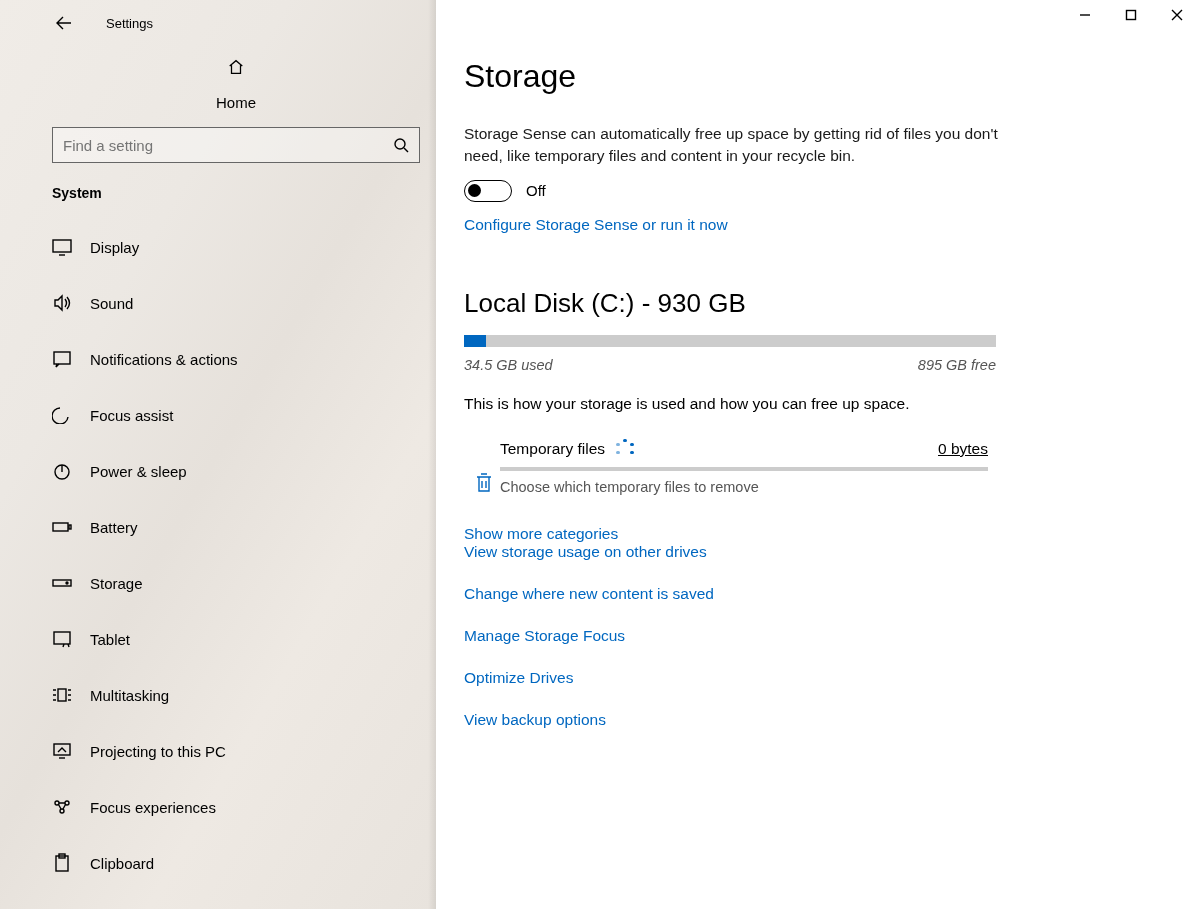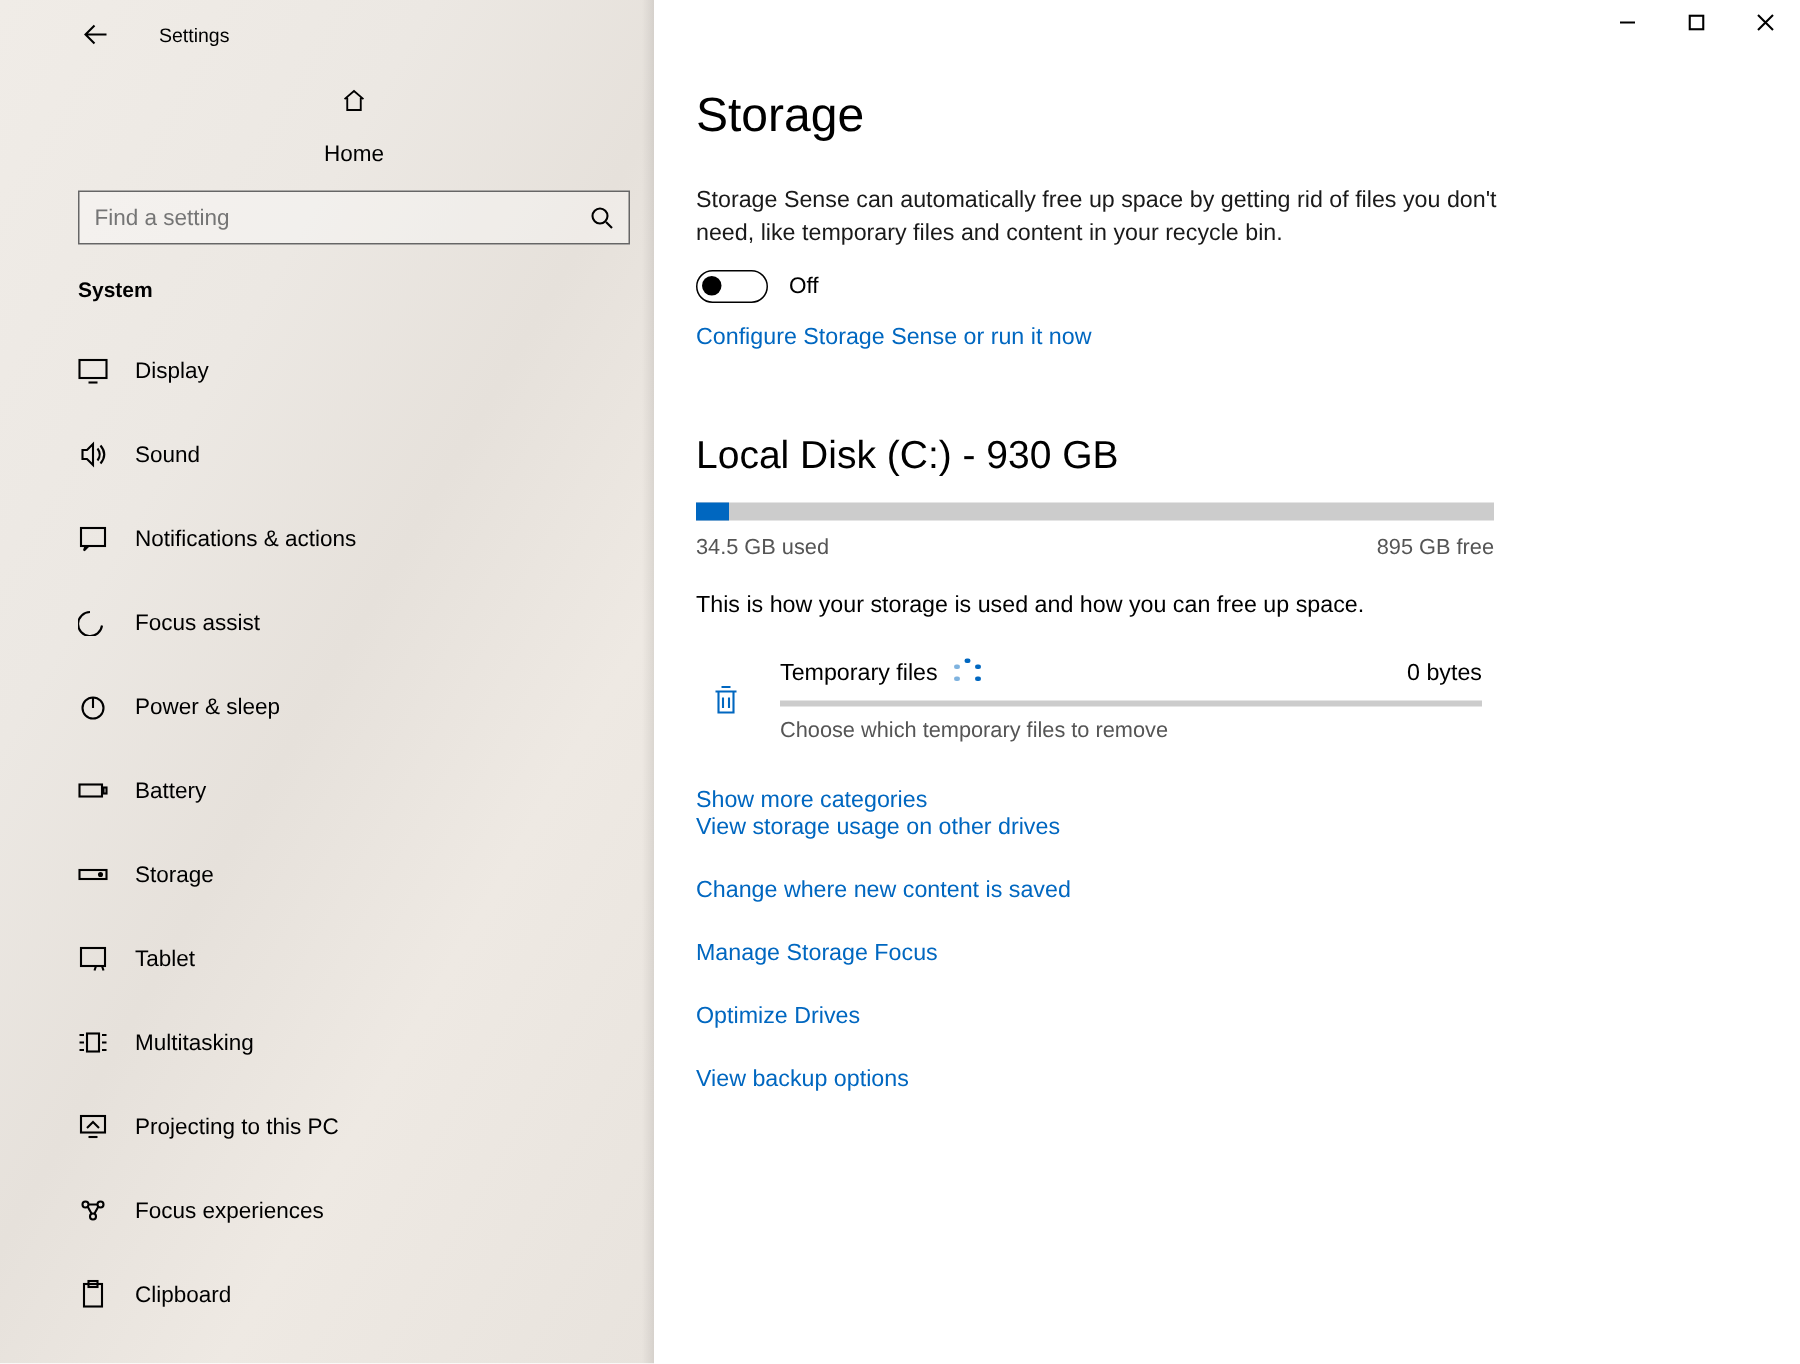--- a/index.html
+++ b/index.html
@@ -47,27 +47,27 @@
   }
   .toggle-knob {
     position:absolute; left:3px; top:3px; width:13px; height:13px; background:#000; border-radius:50%;
   }
   .toggle-label { font-size:15px; }
   .link { color:#0067c0; font-size:15.5px; cursor:pointer; display:inline-block; }
   .section-gap { margin-top: 54px; }
   h2.sub-title { font-weight:400; font-size:26px; margin-bottom: 16px; }
   .bar-outer { width:532px; height:12px; background:#ccc; position:relative; }
   .bar-inner { height:100%; background:#0067c0; width:22px; }
-  .bar-captions { width:532px; display:flex; justify-content:space-between; font-size:14.5px; color:#555; margin-top:10px; }
+  .bar-captions { width:532px; display:flex; justify-content:space-between; font-size:14.5px; color:#555; margin-top:10px;font-style:italic; }
   .note { font-size:15.5px; margin-top: 22px; }
 
   .temp-row {
     margin-top: 22px; width: 532px; padding: 4px 8px 10px 8px;
   }
-  .temp-top { display:flex; align-items:center; gap:24px; }
+  .temp-top { display:flex; align-items:flex-end; gap:4px; }
   .trash-icon { width:24px; height:24px; color:#0067c0; }
   .temp-main { flex:1; }
   .temp-head { display:flex; justify-content:space-between; align-items:center; }
   .temp-title { font-size:15.5px; }
   .temp-size { font-size:15.5px; }
   .spinner { width:20px; height:20px; position:relative; margin-left:10px; }
   .spinner span {
     position:absolute; width:3.5px; height:3.5px; background:#0067c0; border-radius:50%;
   }
   .temp-bar { height:4px; background:#ccc; margin-top:8px; }
@@ -277,21 +277,21 @@
           <div class="temp-main">
             <div class="temp-head">
               <span class="temp-title">Temporary files</span>
               <div class="spinner">
                 <span style="left:8px; top:0px;"></span>
                 <span style="left:15px; top:4px;"></span>
                 <span style="left:15px; top:12px;"></span>
                 <span style="left:1px; top:4px; opacity:.5;"></span>
                 <span style="left:1px; top:12px; opacity:.5;"></span>
               </div>
-              <span class="temp-size" style="margin-left:auto;">0 bytes</span>
+              <span class="temp-size" style="margin-left:auto;text-decoration:underline;">0 bytes</span>
             </div>
             <div class="temp-bar"></div>
             <div class="temp-sub">Choose which temporary files to remove</div>
           </div>
         </div>
       </div>
 
       <div style="margin-top:20px;">
         <span class="link">Show more categories</span>
       </div>

